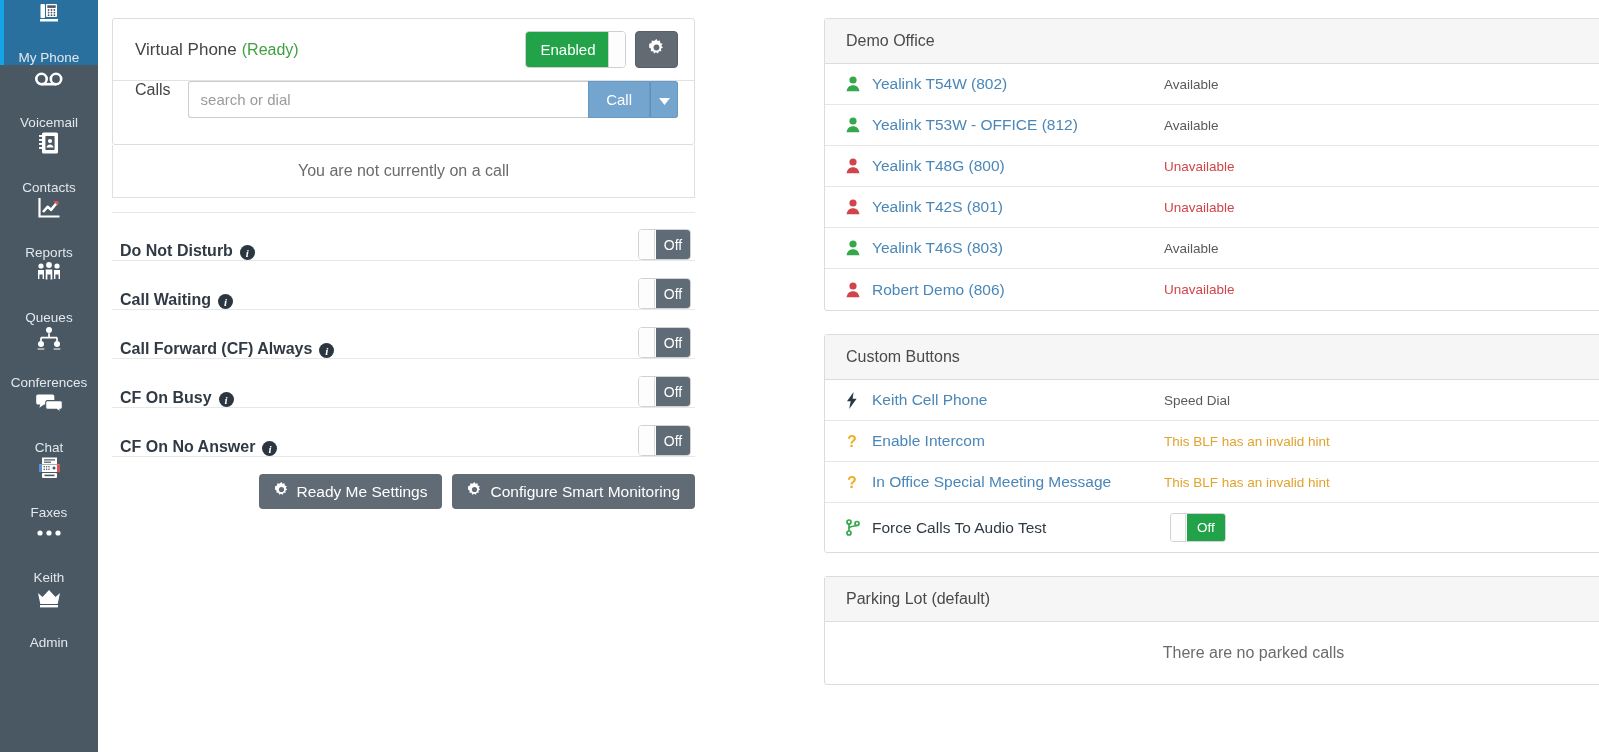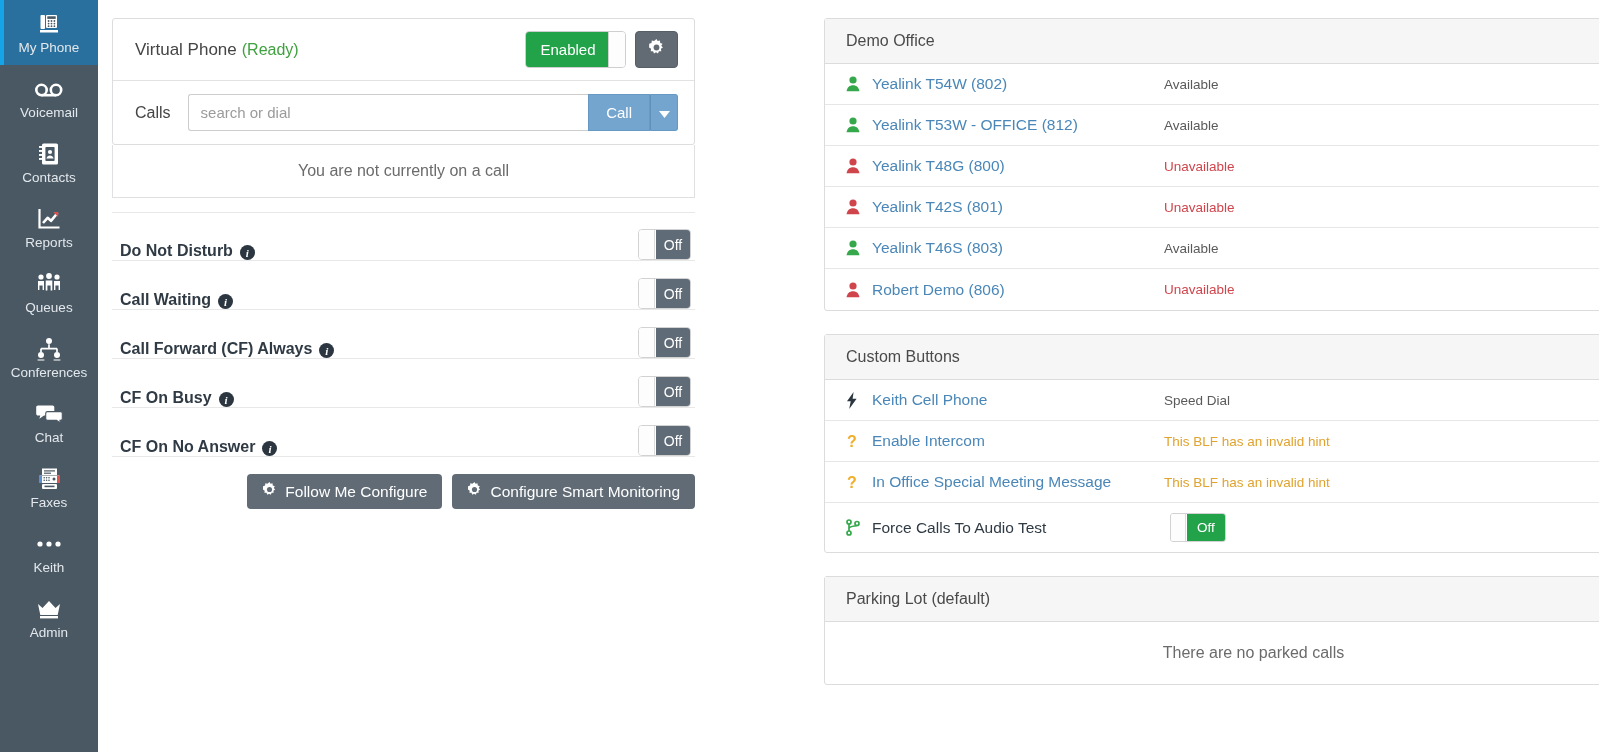--- a/index.html
+++ b/index.html
@@ -15,21 +15,21 @@
   .sidebar {
     width: 98px; height: 752px;
     background: #4a5864;
     flex: 0 0 98px;
     padding-top: 0;
   }
   .nav-item {
     position: relative;
     height: 65px;
     display: flex; flex-direction: column;
-    align-items: center; justify-content: center;
+    align-items: center; justify-content: space-between;
     color: #dfe5ea;
     cursor: pointer;
     gap: 3px;
   }
   .nav-item.active { background: #2a709e; }
   .nav-item.active::before {
     content: ""; position: absolute; left: 0; top: 0; bottom: 0;
     width: 4px; background: #15a4e8;
   }
   .nav-icon { height: 26px; display: flex; align-items: center; justify-content: center; }
@@ -74,21 +74,21 @@
   }
 
   .gear-btn {
     width: 43px; height: 37px; border-radius: 4px;
     background: #626b74; border: 1px solid #565e66;
     display: flex; align-items: center; justify-content: center;
     color: #fff; cursor: pointer;
   }
 
   .calls-row {
-    height: 63px; display: flex; align-items: center;
+    height: 63px; display: flex; align-items: flex-start;
     padding: 0 16px 0 22px; gap: 17px;
   }
   .calls-label { font-size: 16px; color: #444; }
   .dial-group { flex: 1; display: flex; height: 37px; }
   .dial-input {
     flex: 1; border: 1px solid #cdcdcd; border-right: none;
     border-radius: 3px 0 0 3px;
     padding: 0 12px; font-size: 15px; color: #555;
     font-family: "Liberation Sans", sans-serif;
     outline: none; background: #fff;
@@ -436,21 +436,21 @@
       </div>
 
       <div class="btn-row">
         <button class="gbtn">
           <span>
             <svg width="15" height="15" viewBox="0 0 17 17" fill="#ffffff">
               <path d="M8.5 0l1.1 2.1 2.3-.6.3 2.4 2.3.8-1.2 2 1.6 1.8-2 1.3.4 2.4-2.4.1-.9 2.2-2-1.3-2 1.3-.9-2.2-2.4-.1.4-2.4-2-1.3L1.2 4.7l2.3-.8.3-2.4 2.3.6z"></path>
               <circle cx="8.5" cy="8.5" r="2.9" fill="#606b75"></circle>
             </svg>
           </span>
-          <span>Follow Me Configure</span>
+          <span>Ready Me Settings</span>
         </button>
         <button class="gbtn">
           <span>
             <svg width="15" height="15" viewBox="0 0 17 17" fill="#ffffff">
               <path d="M8.5 0l1.1 2.1 2.3-.6.3 2.4 2.3.8-1.2 2 1.6 1.8-2 1.3.4 2.4-2.4.1-.9 2.2-2-1.3-2 1.3-.9-2.2-2.4-.1.4-2.4-2-1.3L1.2 4.7l2.3-.8.3-2.4 2.3.6z"></path>
               <circle cx="8.5" cy="8.5" r="2.9" fill="#606b75"></circle>
             </svg>
           </span>
           <span>Configure Smart Monitoring</span>
         </button>

